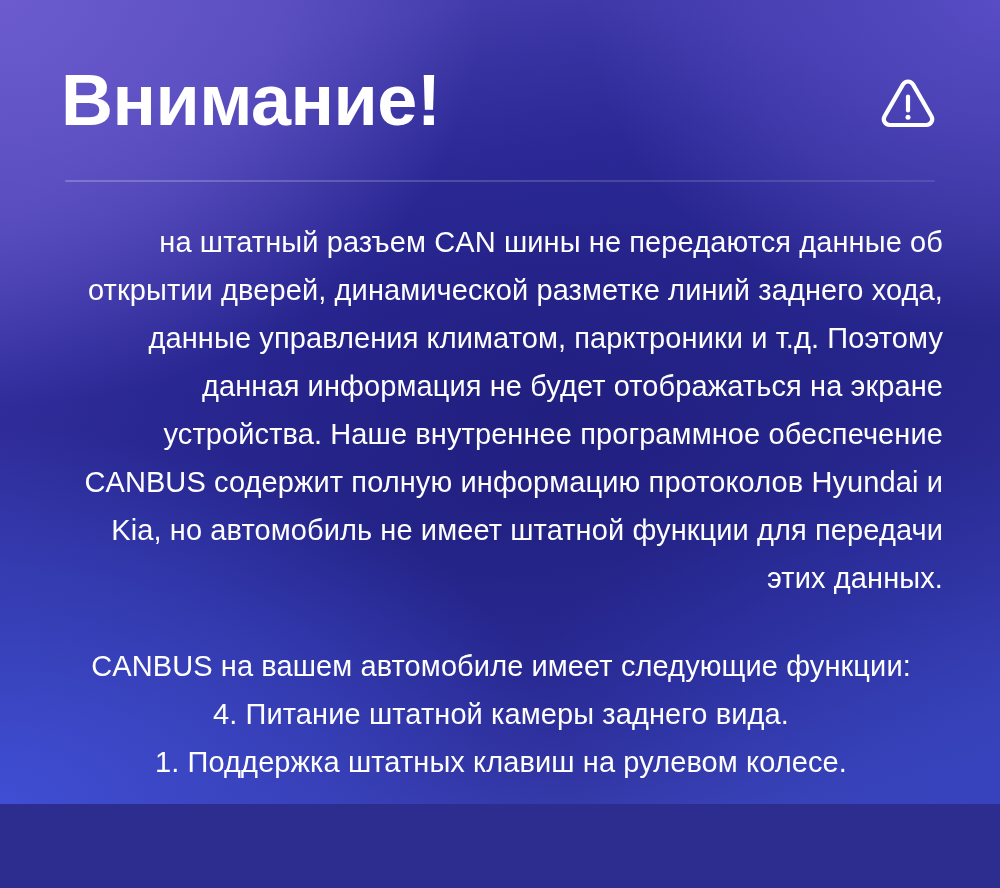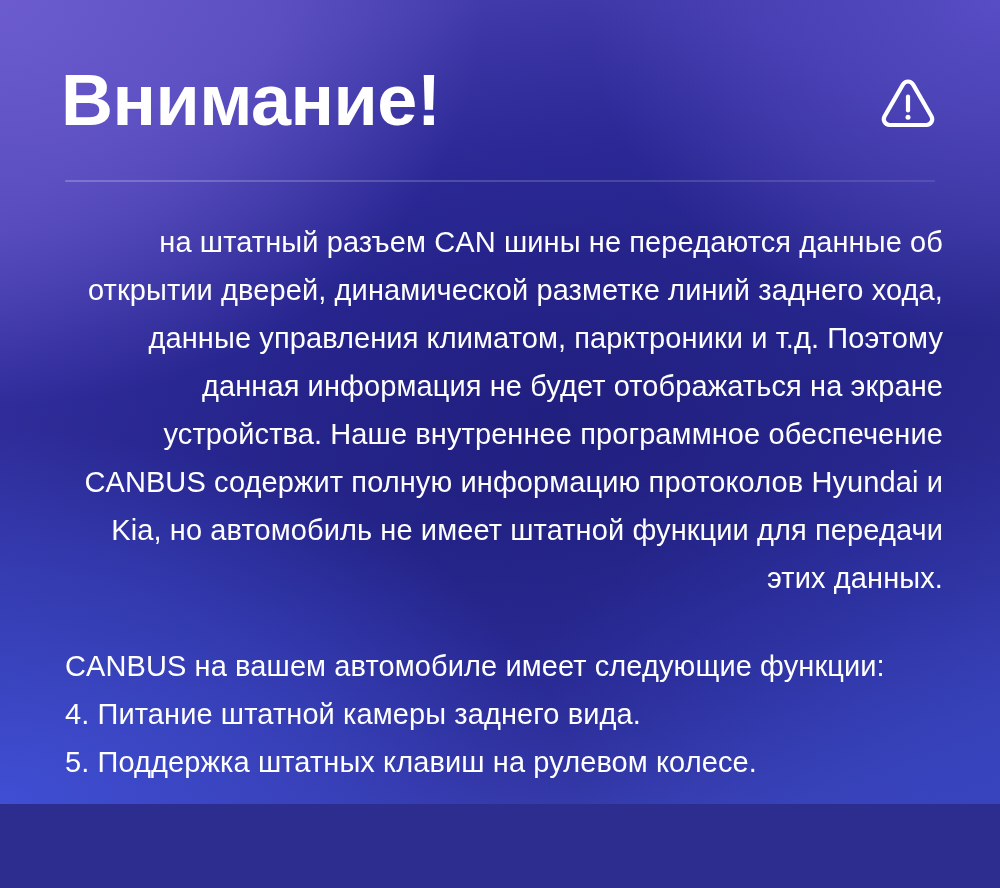--- a/index.html
+++ b/index.html
@@ -78,21 +78,21 @@
     margin: 0;
     color: #ffffff;
     font-size: 29px;
     line-height: 48px;
     font-weight: 400;
     letter-spacing: 0.1px;
     text-align: right;
     white-space: pre-wrap;
   }
   #intro-paragraph { width: 878px; }
-  #features-block { margin-top: 40px; }
+  #features-block { margin-top: 40px; text-align: center; }
   .feature-line {
     margin: 0;
     color: #ffffff;
     font-size: 29px;
     line-height: 48px;
     font-weight: 400;
     letter-spacing: 0.1px;
   }
 </style>
 </head>
@@ -113,17 +113,17 @@
   </div>
 
   <div id="divider"></div>
 
   <div id="body-copy">
     <p class="para" id="intro-paragraph">на штатный разъем CAN шины не передаются данные об открытии дверей, динамической разметке линий заднего хода, данные управления климатом, парктроники и т.д. Поэтому данная информация не будет отображаться на экране устройства. Наше внутреннее программное обеспечение CANBUS содержит полную информацию протоколов Hyundai и Kia, но автомобиль не имеет штатной функции для передачи этих данных.</p>
 
     <div id="features-block">
       <p class="feature-line">CANBUS на вашем автомобиле имеет следующие функции:</p>
       <p class="feature-line">4. Питание штатной камеры заднего вида.</p>
-      <p class="feature-line">5. Поддержка штатных клавиш на рулевом колесе.</p>
+      <p class="feature-line">1. Поддержка штатных клавиш на рулевом колесе.</p>
     </div>
   </div>
 
 </div>
 
 </body></html>

